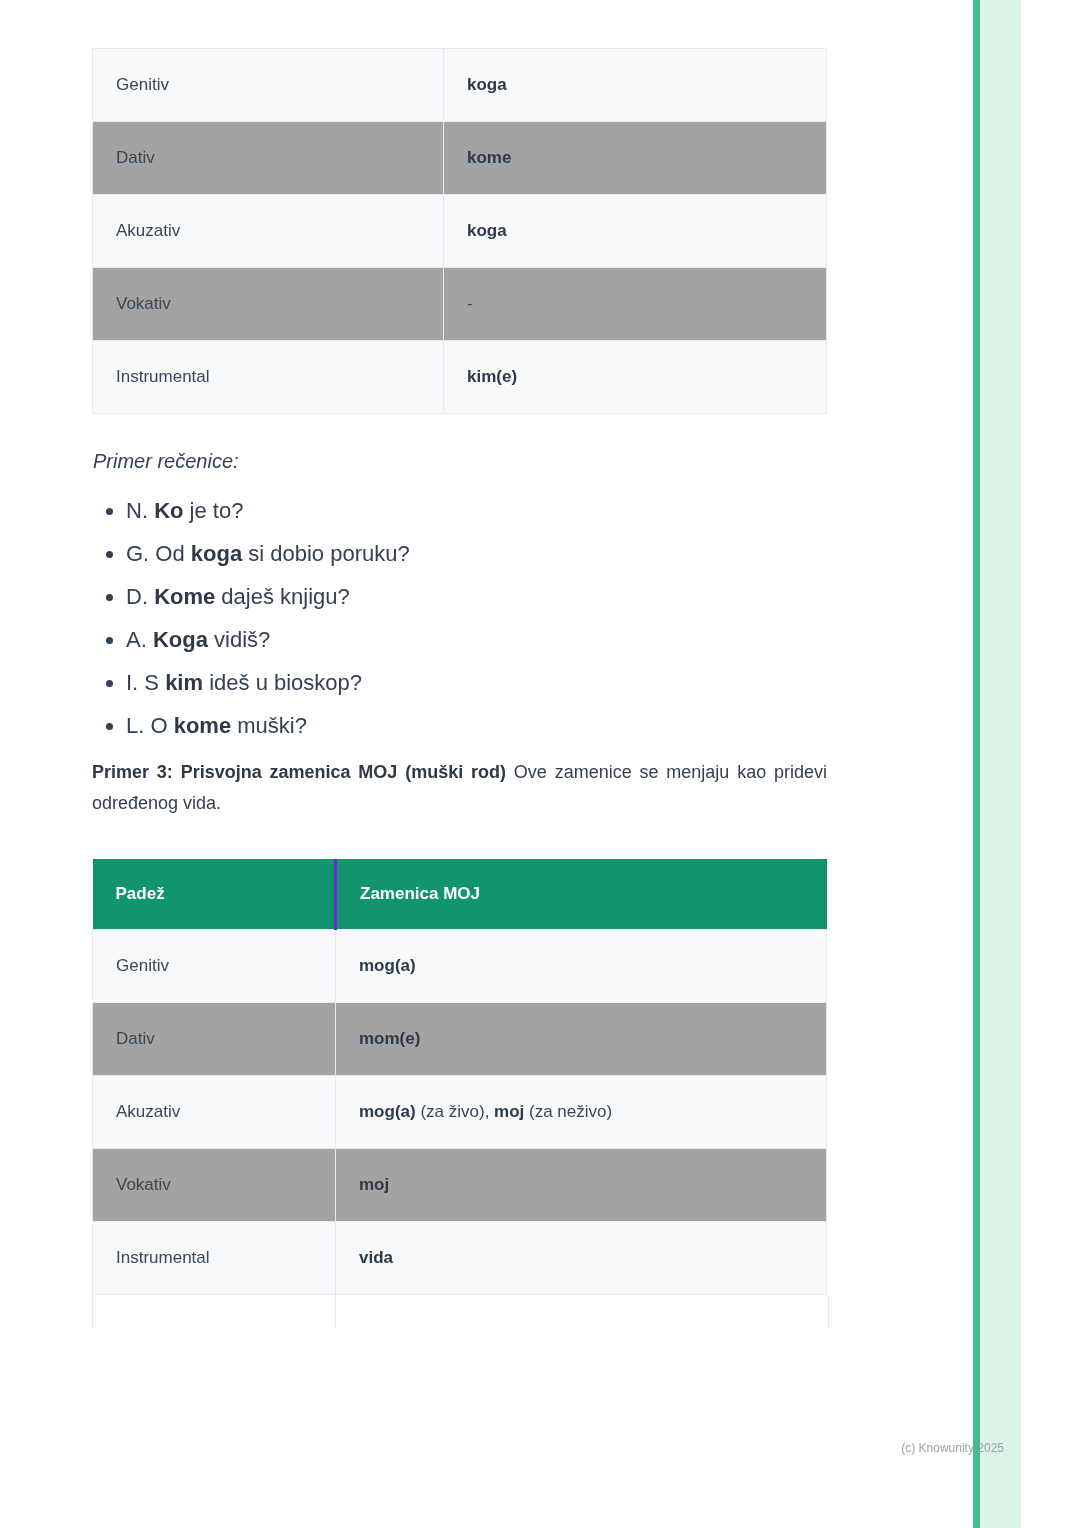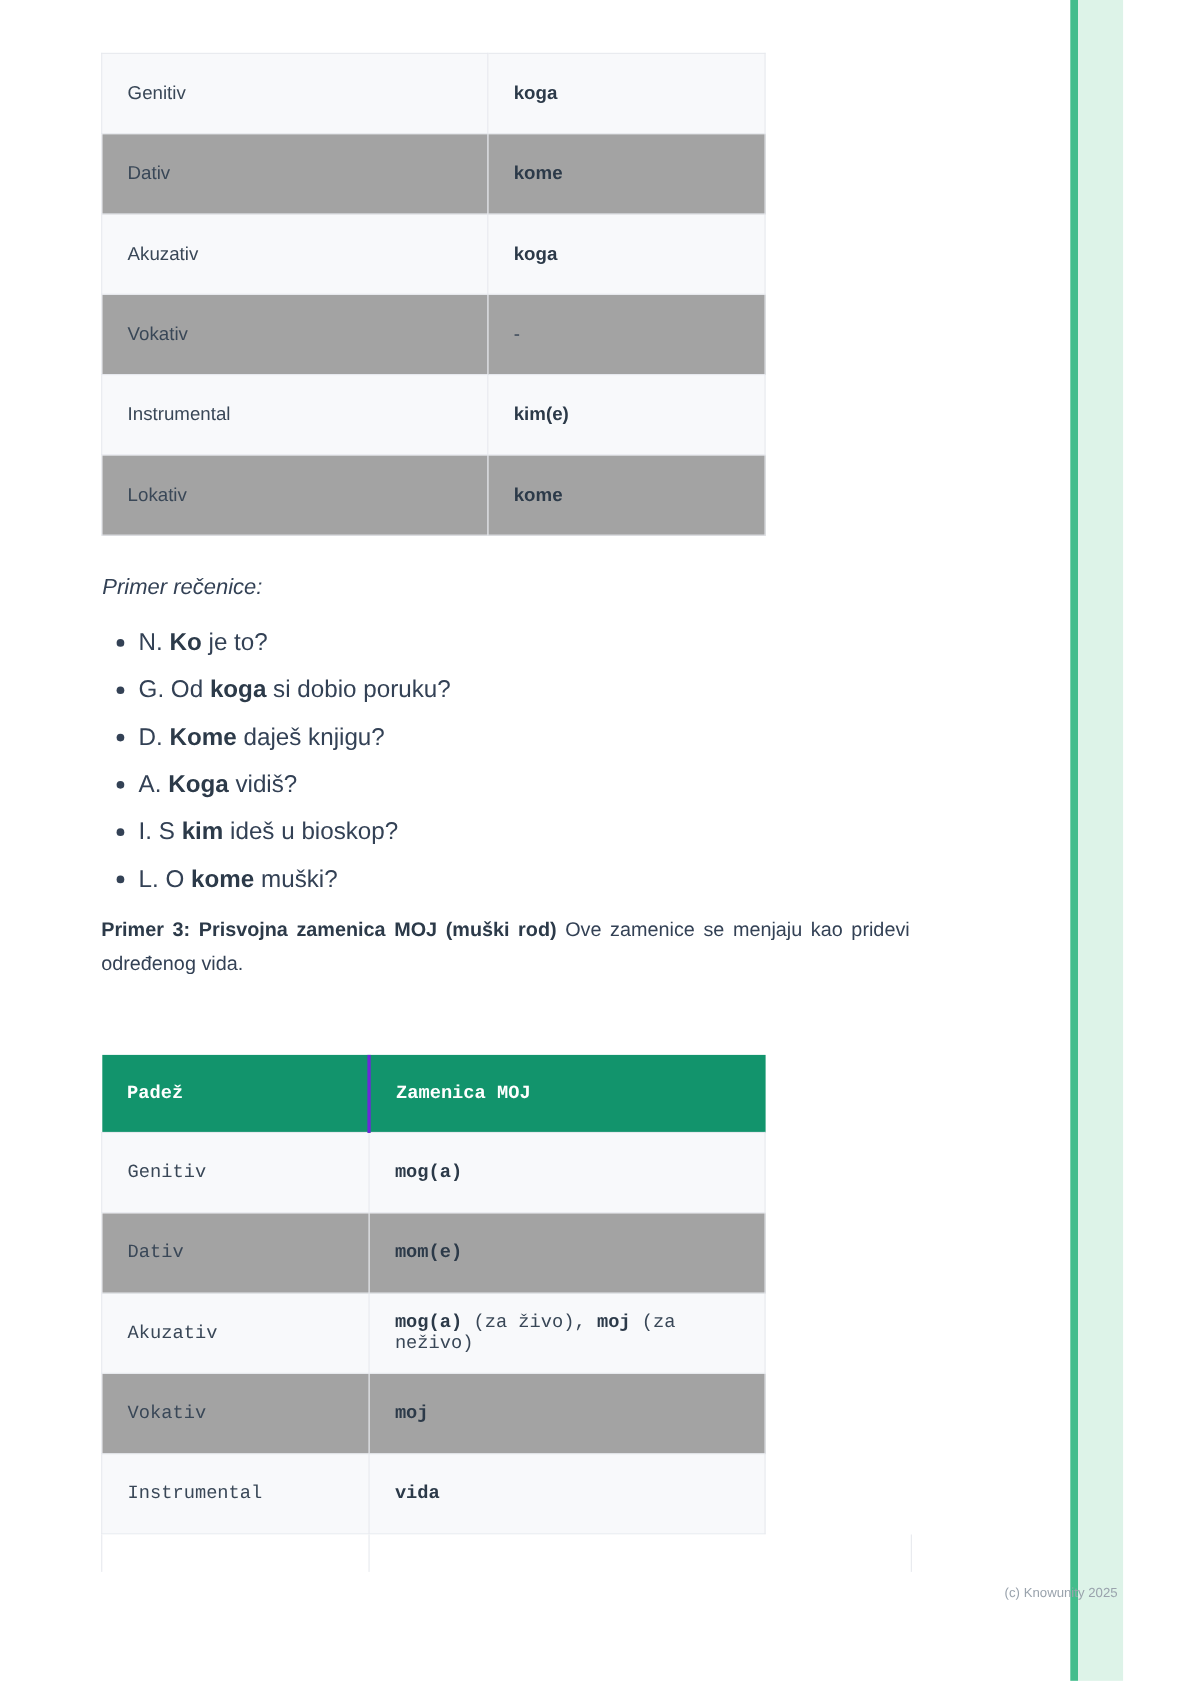--- a/index.html
+++ b/index.html
@@ -3,31 +3,31 @@
 <meta charset="utf-8">
 <style>
   html, body { margin: 0; padding: 0; }
   body {
     width: 1080px; height: 1528px; position: relative; overflow: hidden;
     background: #ffffff; color: #334155;
     font-family: "Liberation Sans", sans-serif;
   }
   .content { position: absolute; left: 92px; top: 0; width: 735px; }
 
-  table.tbl { border-collapse: collapse; width: 604px; table-layout: fixed; }
+  table.tbl { border-collapse: collapse; width: 735px; table-layout: fixed; }
   .tbl td {
     border: 1px solid #e7e9ee; height: 72px; padding: 0 23px;
     font-size: 17px; color: #394757; background: #a3a3a3; vertical-align: middle;
   }
   tr.shaded td { background: #f8f9fb; }
   .b { font-weight: bold; color: #2c3a49; }
 
   .tbl-ko { margin-top: 48px; }
 
-  .tbl-moj { margin-top: 67px; font-family: Liberation Mono, monospace; }
+  .tbl-moj { margin-top: 40px; }
   .tbl-moj th {
     background: #12946c; color: #ffffff; height: 70px; text-align: left;
     padding: 0 23px; font-size: 17px; font-weight: bold; border: none;
   }
   .tbl-moj th.col2 { border-left: 3px solid #6d28d9; }
 
   .example-heading { margin: 36px 0 0 1px; font-style: italic; font-size: 20px; color: #334155; }
 
   ul.examples { margin: 26px 0 0 0; padding-left: 34px; list-style: disc; }
   ul.examples li { font-size: 22px; line-height: 24px; margin-bottom: 19px; color: #334155; }
@@ -36,21 +36,21 @@
 
   .partial-row {
     width: 735px; height: 34px; position: relative; background: #ffffff;
     border-left: 1px solid #e7e9ee; border-right: 1px solid #e7e9ee;
   }
   .partial-divider { position: absolute; left: 242px; top: 0; bottom: 0; width: 1px; background: #e7e9ee; }
 
   .stripe-line { position: absolute; left: 973px; top: 0; width: 7px; height: 1528px; background: #43bd8c; }
   .stripe-band { position: absolute; left: 980px; top: 0; width: 41px; height: 1528px; background: #ddf3e8; }
 
-  .footer { position: absolute; top: 1441px; right: 64px; font-size: 12px; color: #9aa3ad; z-index: 5; }
+  .footer { position: absolute; top: 1441px; right: 76px; font-size: 12px; color: #9aa3ad; z-index: 5; }
 </style>
 </head>
 <body>
 
 <div class="content">
 
   <table class="tbl tbl-ko">
     <colgroup>
         <col style="width:351px">
         <col>
@@ -68,24 +68,20 @@
           <td>Akuzativ</td>
           <td><span class="b">koga</span></td>
         </tr>
         <tr>
           <td>Vokativ</td>
           <td><span>-</span></td>
         </tr>
         <tr class="shaded">
           <td>Instrumental</td>
           <td><span class="b">kim(e)</span></td>
-        </tr>
-        <tr>
-          <td>Lokativ</td>
-          <td><span class="b">kome</span></td>
         </tr>
       </tbody>
   </table>
 
   <p class="example-heading">Primer rečenice:</p>
 
   <ul class="examples">
       <li><span>N. </span><span class="b">Ko</span><span> je to?</span></li>
       <li><span>G. Od </span><span class="b">koga</span><span> si dobio poruku?</span></li>
       <li><span>D. </span><span class="b">Kome</span><span> daješ knjigu?</span></li>

